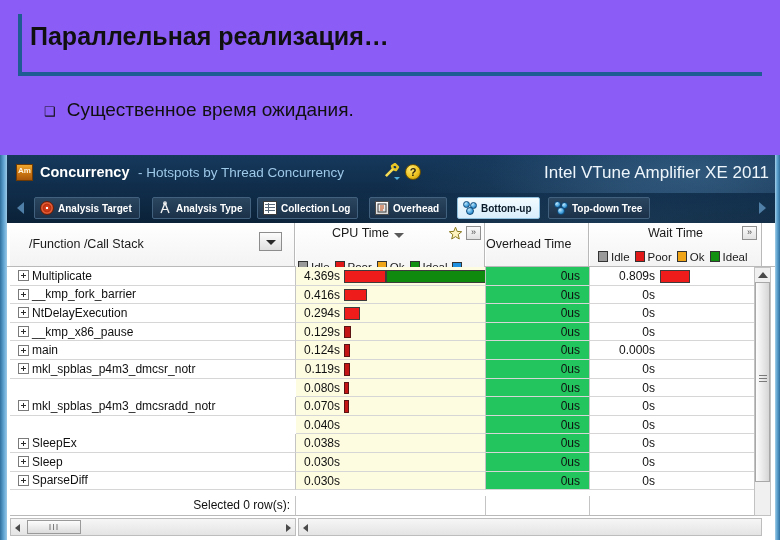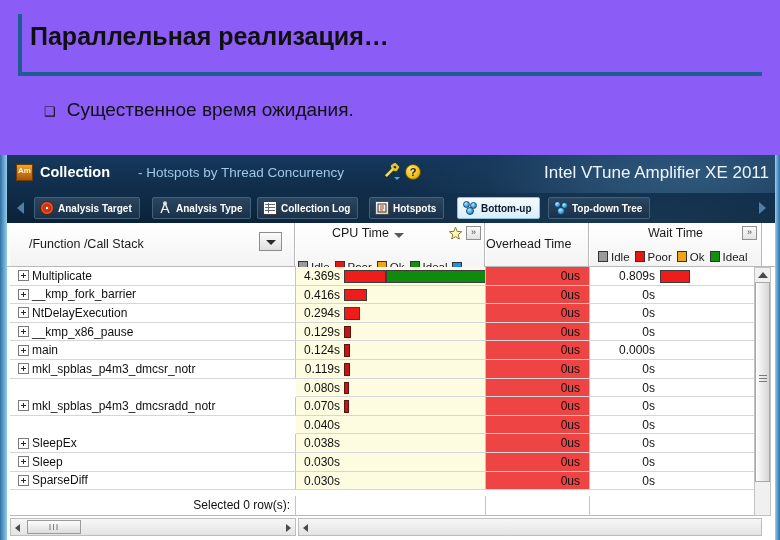--- a/index.html
+++ b/index.html
@@ -426,21 +426,21 @@
     height: 12.5px;
     display: flex;
   }
   .bar { height: 12.5px; border: 1px solid #3c3c3c; box-sizing: border-box; }
   .bar.red   { background: #ef1c1c; }
   .bar.green { background: #0f8a0f; }
   .bar.thin  { border-color: #5a1414; background: #c41515; }
 
   .c-ovh {
     left: 479px; width: 104px;
-    background: #ef4444;
+    background: #22c55e;
     border-right: 1px solid #c4c4c4;
     text-align: right;
     padding: 2px 9px 12px 0;
   }
   .c-wait {
     left: 583px; width: 172px;
     background: #ffffff;
     border-right: 1px solid #c4c4c4;
   }
   .c-wait .val {
@@ -580,21 +580,21 @@
     <span class="bullet-text">Существенное время ожидания.</span>
   </div>
 </div>
 
 <div class="vtune">
   <div class="win-edge-left"></div>
   <div class="win-edge-right"></div>
 
   <div class="vt-titlebar">
     <div class="am-icon">Am</div>
-    <div class="vt-mode">Collection</div>
+    <div class="vt-mode">Concurrency</div>
     <div class="vt-subtitle">- Hotspots by Thread Concurrency</div>
     <div class="wrench-icon">
       <svg width="18" height="18" viewBox="0 0 18 18">
         <path d="M3 13 L10 6 L9 3 L12 1 L15 4 L13 7 L10 6" fill="none" stroke="#e8c425" stroke-width="2.4" stroke-linejoin="round"></path>
         <path d="M3 13 L10 6" stroke="#f4db5a" stroke-width="2.4"></path>
         <path d="M11 14 l3 3 l3 -3 z" fill="#4fb0e0"></path>
       </svg>
     </div>
     <div class="help-icon">?</div>
     <div class="vt-brand">Intel VTune Amplifier XE 2011</div>
@@ -630,21 +630,21 @@
       <span class="lbl">Collection Log</span>
     </div>
 
     <div class="tbtn" style="left:362px;">
       <span class="ic ic-sum">
         <svg width="12" height="12" viewBox="0 0 12 12" style="position:absolute;left:0;top:0;">
           <rect x="2" y="2" width="8" height="8" fill="none" stroke="#3a3a3a" stroke-width="1"></rect>
           <path d="M4 4 h4 M4 6 h4 M4 8 h3" stroke="#c04a10" stroke-width="1"></path>
         </svg>
       </span>
-      <span class="lbl">Hotspots</span>
+      <span class="lbl">Overhead</span>
     </div>
 
     <div class="tbtn active" style="left:450px;">
       <span class="ic ic-mol">
         <i style="left:0px;top:0px;width:7px;height:7px;"></i>
         <i style="left:7px;top:1px;width:7px;height:7px;"></i>
         <i style="left:3px;top:6px;width:8px;height:8px;"></i>
       </span>
       <span class="lbl">Bottom-up</span>
     </div>

